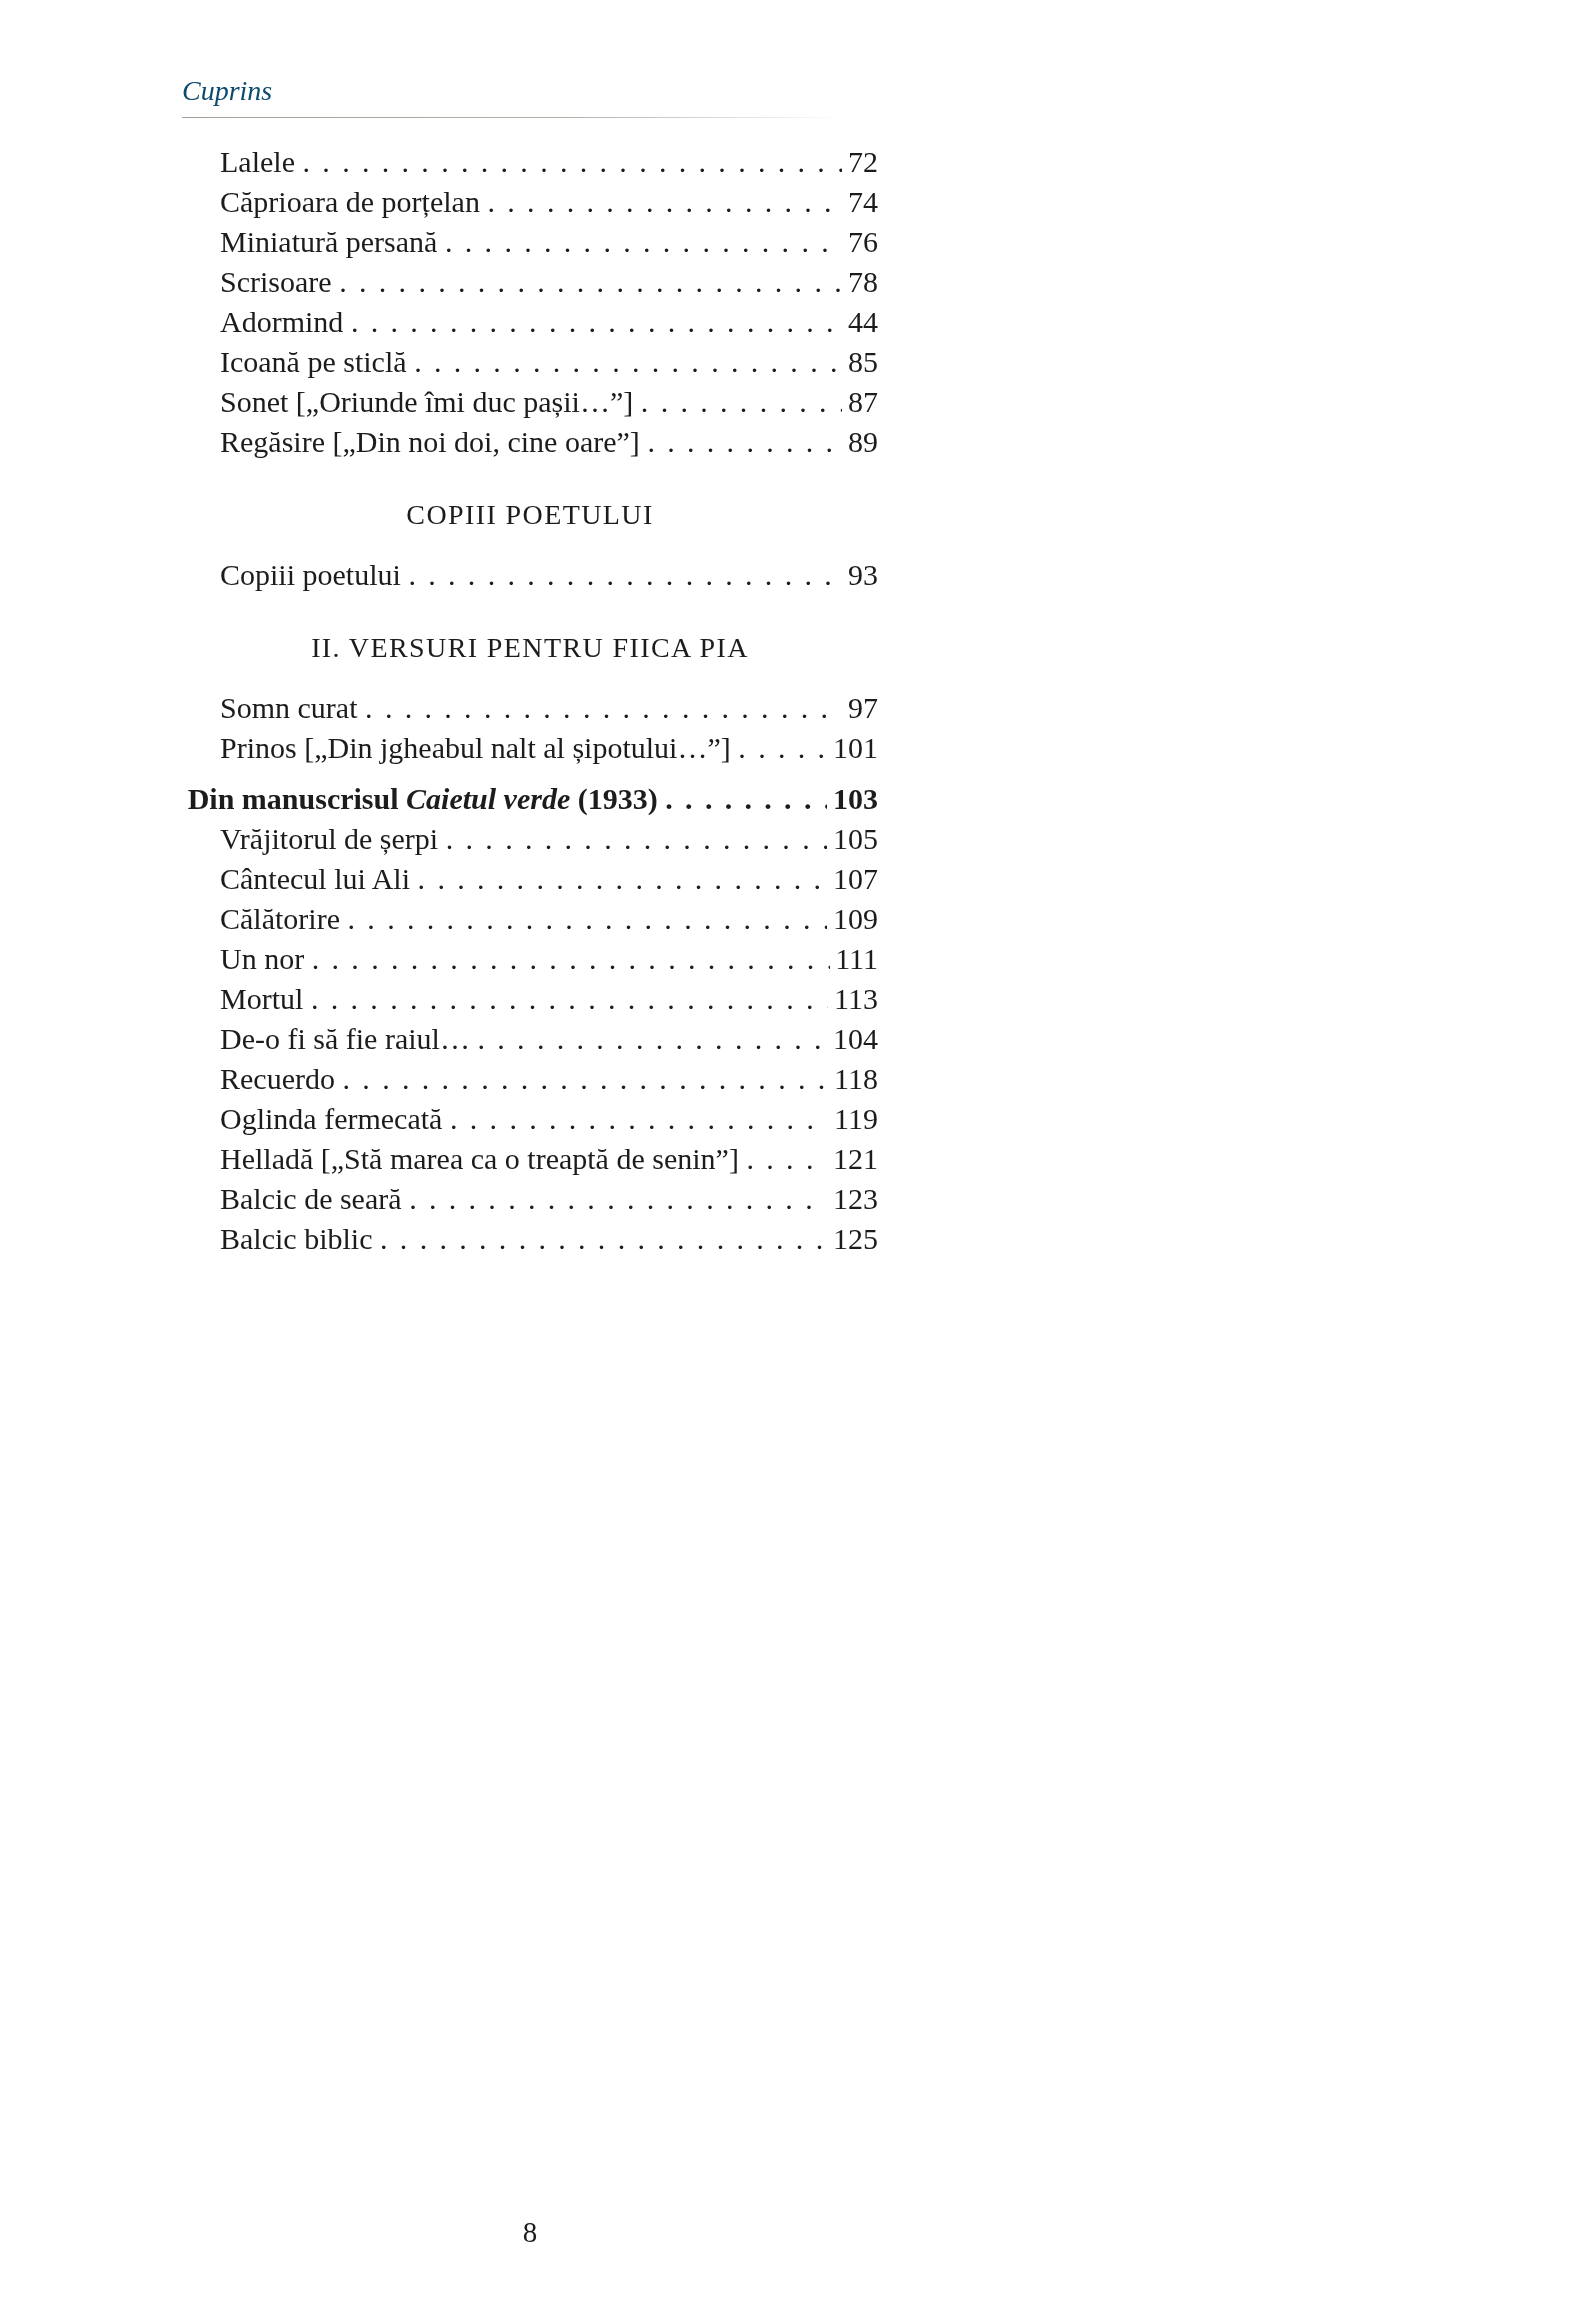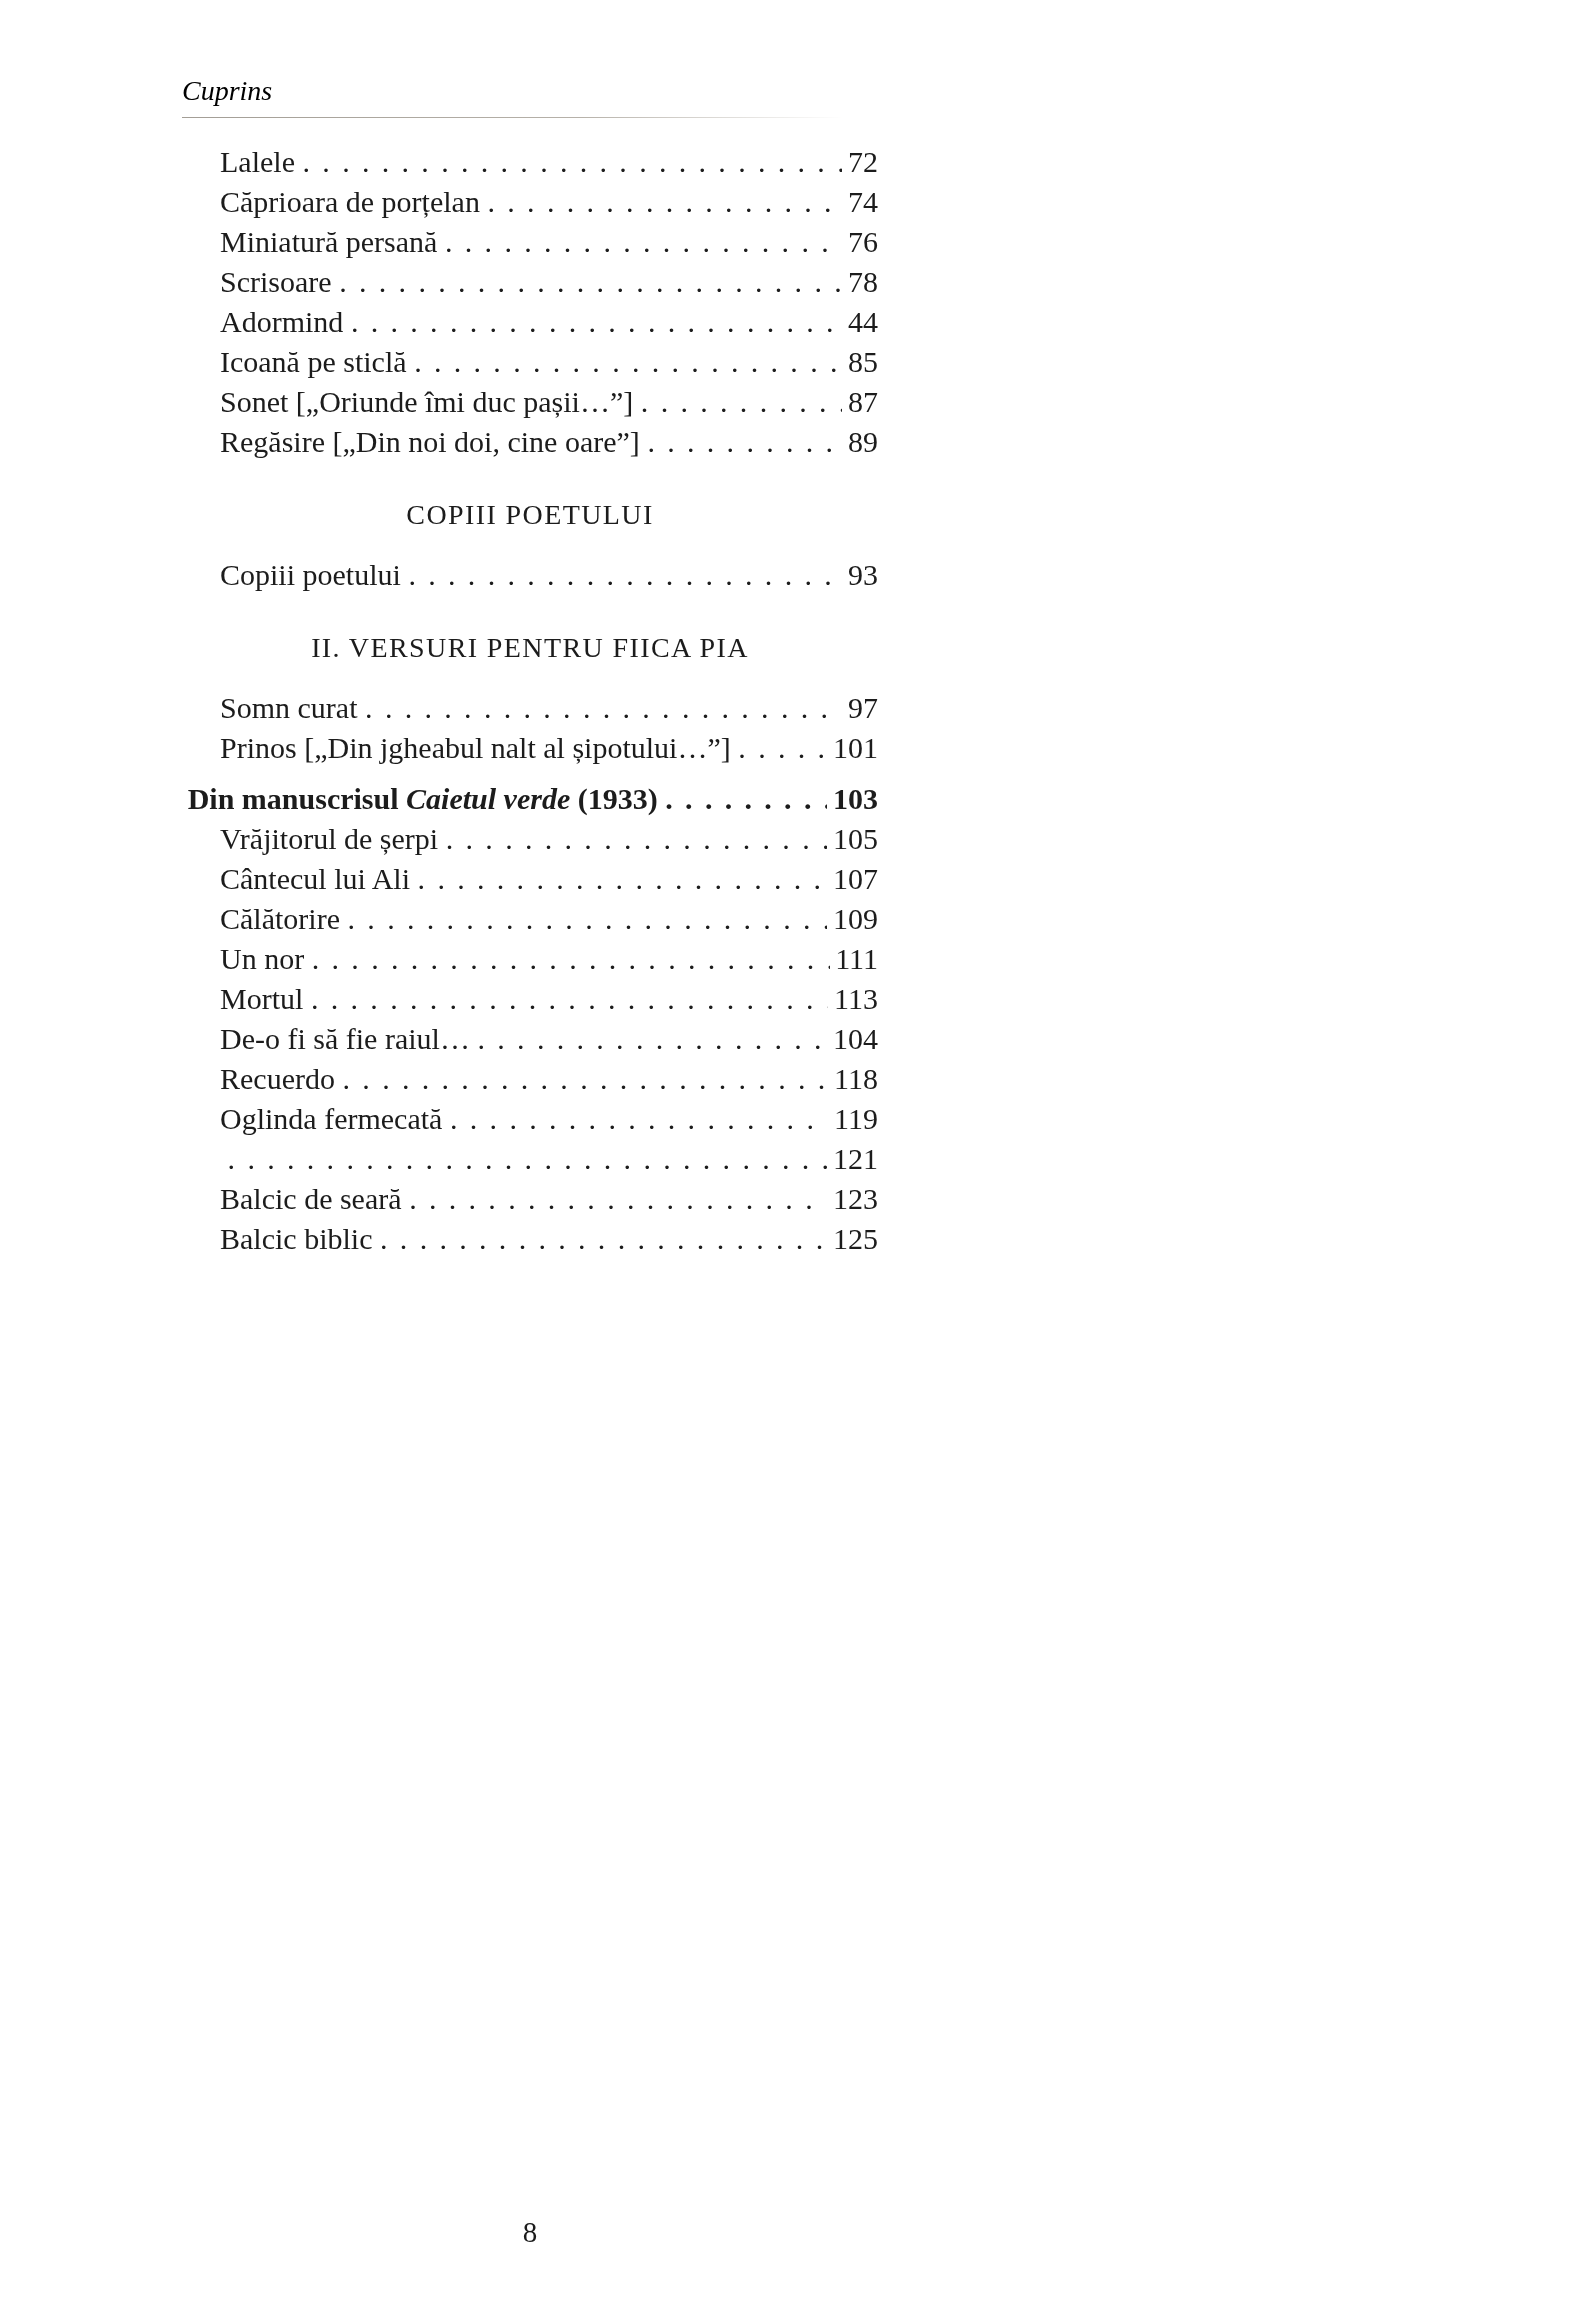--- a/index.html
+++ b/index.html
@@ -16,21 +16,21 @@
   .textblock {
     position: absolute;
     left: 182px;
     top: 75px;
     width: 696px;
   }
   .running-head {
     font-style: italic;
     font-size: 28px;
     line-height: 32.5px;
-    color: #000000;
+    color: #0c4a6e;
   }
   .head-rule {
     height: 1px;
     margin-top: 9.6px;
     width: 661px;
     background: linear-gradient(to right, #a39e96 0%, #b6b1a9 60%, rgba(196,191,184,0) 100%);
   }
   .first-group { margin-top: 24px; }
   .toc-row {
     display: flex;
@@ -195,20 +195,21 @@
         <span class="t">Recuerdo</span>
         <span class="dots"></span>
         <span class="pg">118</span>
       </div>
       <div class="toc-row">
         <span class="t">Oglinda fermecată</span>
         <span class="dots"></span>
         <span class="pg">119</span>
       </div>
       <div class="toc-row">
+        <span class="t">Helladă [„Stă marea ca o treaptă de senin”]</span>
         <span class="dots"></span>
         <span class="pg">121</span>
       </div>
       <div class="toc-row">
         <span class="t">Balcic de seară</span>
         <span class="dots"></span>
         <span class="pg">123</span>
       </div>
       <div class="toc-row">
         <span class="t">Balcic biblic</span>

